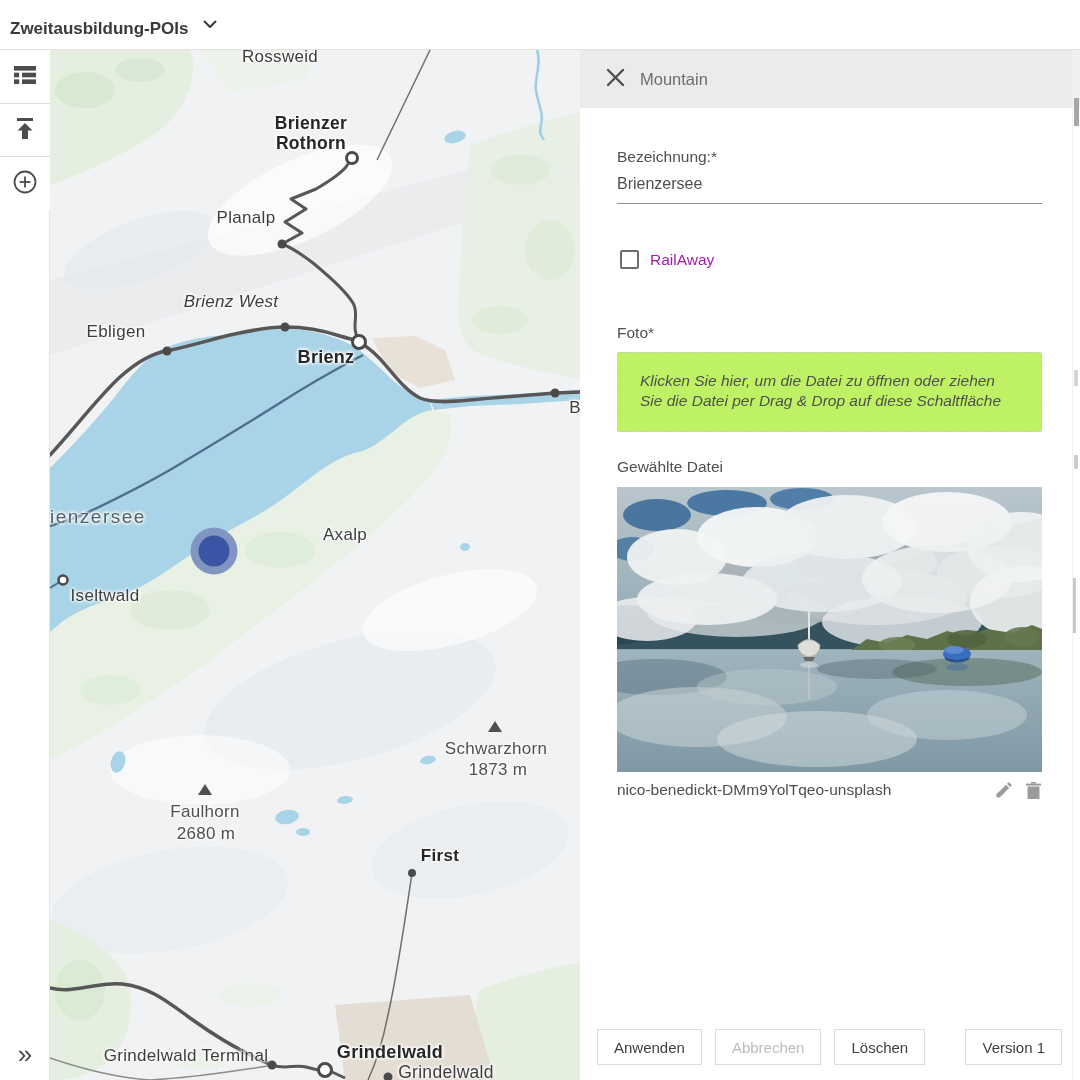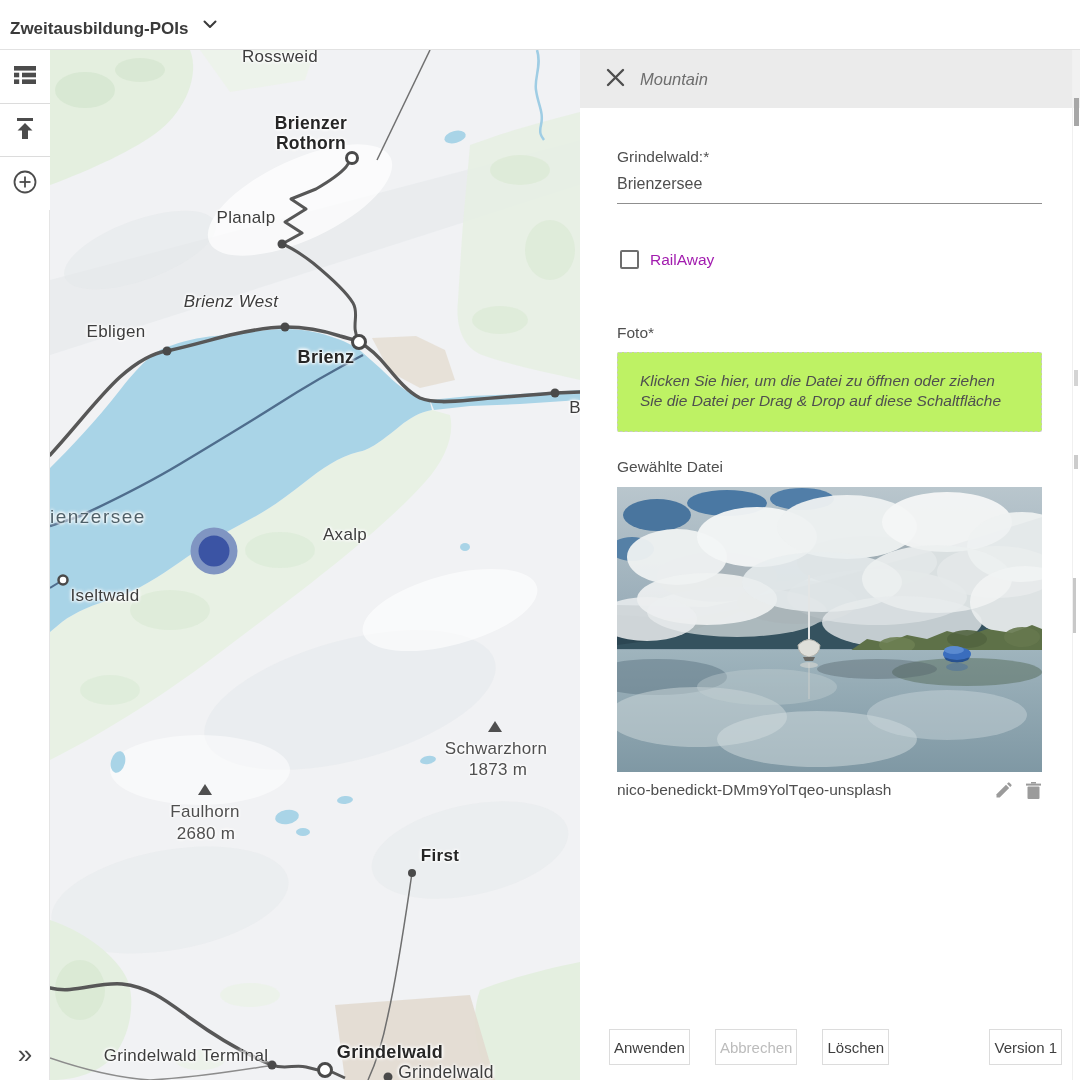--- a/index.html
+++ b/index.html
@@ -38,21 +38,21 @@
     background:#8095c2; transform:translate(-50%,-50%); cursor:pointer; }
   .poi-marker::after { content:""; position:absolute; left:8px; top:8px; width:31px; height:31px;
     border-radius:50%; background:#3b54a4; }
 
   
   .panel { position:absolute; left:580px; top:50px; width:500px; height:1030px; background:#fff; }
   .panel-header { position:absolute; left:0; top:0; width:500px; height:58px; background:#ebebeb;
     display:flex; align-items:center; }
   .close-btn { margin-left:22px; width:26px; height:26px; display:flex; align-items:center;
     justify-content:center; cursor:pointer; background:transparent; border:none; }
-  .panel-title { margin-left:12px; font-size:16.5px; color:#6e6e6e;font-style:italic; }
+  .panel-title { margin-left:12px; font-size:16.5px; color:#6e6e6e; }
 
   .f-label { position:absolute; left:37px; font-size:15.5px; color:#4f4f4f; }
   .bez-input { position:absolute; left:37px; top:125px; width:425px; border:none;
     border-bottom:1px solid #8f8f8f; font-family:inherit; font-size:16px; color:#4f4f4f;
     padding:0 0 10px 0; outline:none; background:transparent; }
   .check-row { position:absolute; left:40px; top:200px; display:flex; align-items:center; }
   .check-row input { appearance:none; -webkit-appearance:none; width:19px; height:19px;
     border:2px solid #6e6e6e; border-radius:2px; background:#fff; cursor:pointer; }
   .check-row label { margin-left:11px; font-size:15.5px; color:#a21caf; cursor:pointer; }
 
@@ -62,22 +62,22 @@
 
   .photo { position:absolute; left:37px; top:437px; width:425px; height:285px; overflow:hidden; }
   .file-row { position:absolute; left:37px; top:731px; width:425px; height:22px; }
   .file-name { font-size:15.5px; color:#4f4f4f; }
   .file-actions { position:absolute; right:0; top:1px; display:flex; gap:13px; }
   .icon-btn { width:17px; height:17px; cursor:pointer; background:transparent; border:none; padding:0; }
 
   .panel-footer { position:absolute; left:0; top:979px; width:500px; height:36px;
     display:flex; justify-content:space-between; padding:0 18px 0 17px; }
   .btn-group { display:flex; gap:13px; }
-  .btn { height:36px; padding:0 4px; background:#fff; border:1px solid #dcdcdc;
-    font-family:inherit; font-size:15px; color:#3f3f3f; cursor:pointer;margin-left:12px; }
+  .btn { height:36px; padding:0 16px; background:#fff; border:1px solid #dcdcdc;
+    font-family:inherit; font-size:15px; color:#3f3f3f; cursor:pointer; }
   .btn.disabled { color:#bcbcbc; }
 
   
   .edge-strip { position:absolute; left:1072px; top:50px; width:8px; height:1030px;
     background:#fff; border-left:1px solid #f0f0f0; cursor:pointer; }
   .edge-strip .hdr { position:absolute; left:0; top:0; width:8px; height:58px; background:#f1f1f1; }
   .edge-strip .m1 { position:absolute; left:1px; top:48px; width:5px; height:28px; background:#a7a7a7; }
   .edge-strip .m2 { position:absolute; left:1px; top:320px; width:4px; height:16px; background:#d4d4d4; }
   .edge-strip .m3 { position:absolute; left:1px; top:405px; width:4px; height:14px; background:#cccccc; }
   .edge-strip .m4 { position:absolute; left:0; top:528px; width:3px; height:55px; background:#c8c8c8; }
@@ -236,21 +236,21 @@
         <span>
           <svg width="19" height="19" viewBox="0 0 19 19">
               <line x1="2" y1="2" x2="17" y2="17" stroke="#4f4f4f" stroke-width="2.4" stroke-linecap="round"></line>
               <line x1="17" y1="2" x2="2" y2="17" stroke="#4f4f4f" stroke-width="2.4" stroke-linecap="round"></line>
             </svg>
         </span>
       </button>
       <span class="panel-title">Mountain</span>
     </div>
 
-    <div class="f-label" style="top:98px;">Grindelwald:*</div>
+    <div class="f-label" style="top:98px;">Bezeichnung:*</div>
     <input class="bez-input" type="text" value="Brienzersee" style="">
 
     <div class="check-row">
       <input type="checkbox" id="railaway" style="">
       <label for="railaway">RailAway</label>
     </div>
 
     <div class="f-label" style="top:274px;">Foto*</div>
     <div class="dropzone">
       <div class="dz-text">Klicken Sie hier, um die Datei zu öffnen oder ziehen Sie die Datei per Drag &amp; Drop auf diese Schaltfläche</div>

